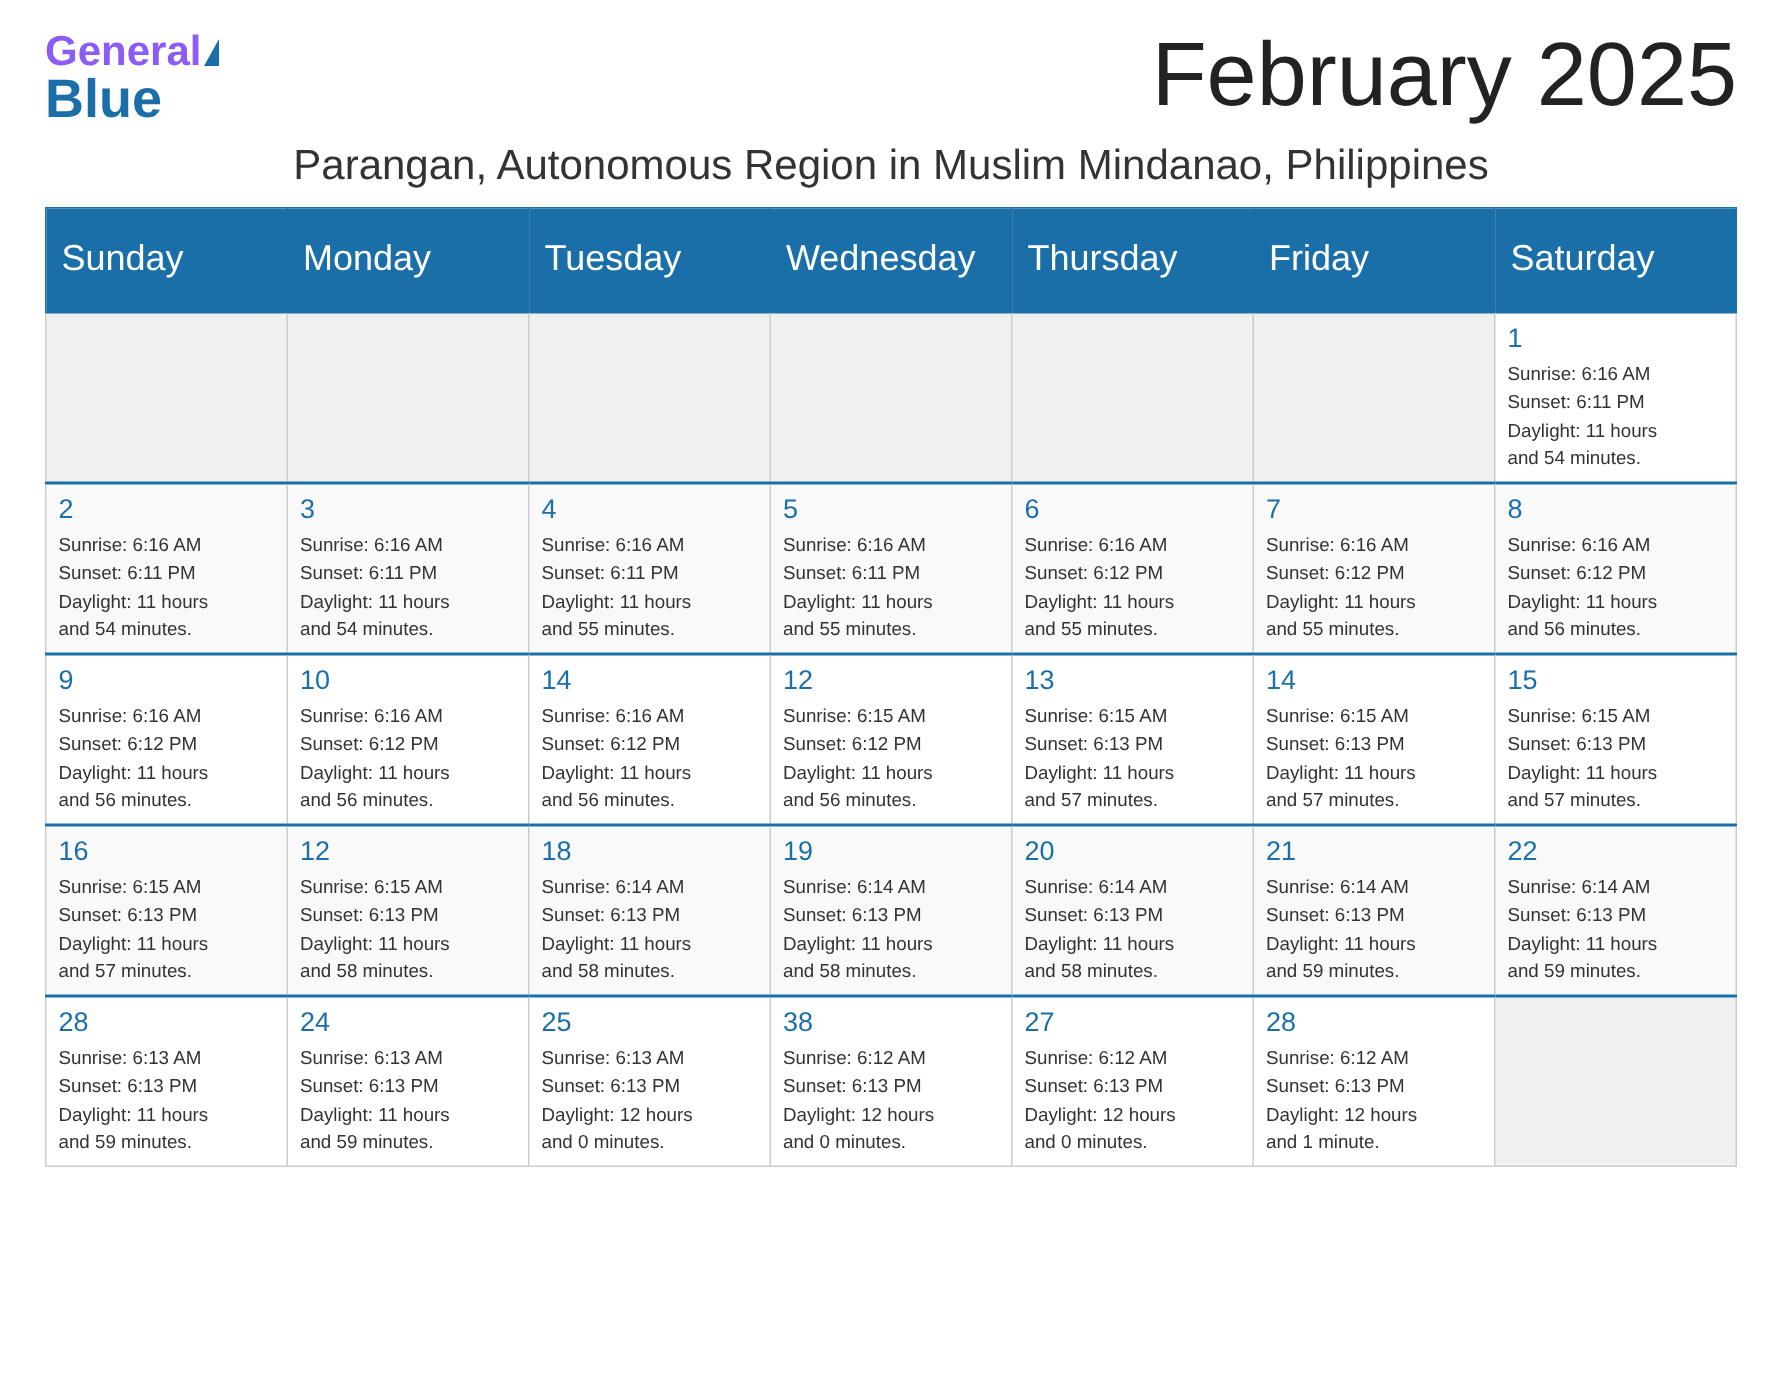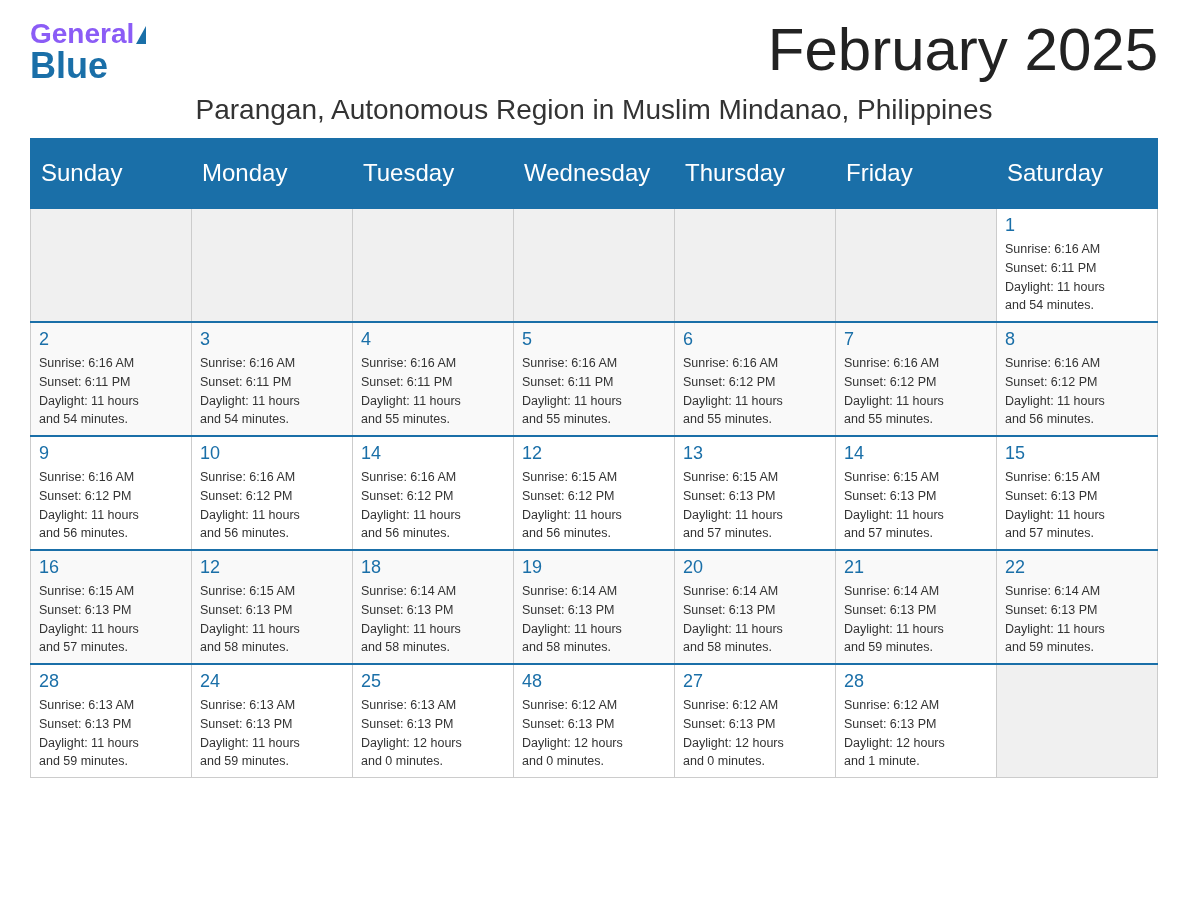--- a/index.html
+++ b/index.html
@@ -317,21 +317,21 @@
 and 59 minutes.</div>
         </td>
         <td>
           <span class="day-number">25</span>
           <div class="day-info" style="white-space: pre-line;">Sunrise: 6:13 AM
 Sunset: 6:13 PM
 Daylight: 12 hours
 and 0 minutes.</div>
         </td>
         <td>
-          <span class="day-number">48</span>
+          <span class="day-number">38</span>
           <div class="day-info" style="white-space: pre-line;">Sunrise: 6:12 AM
 Sunset: 6:13 PM
 Daylight: 12 hours
 and 0 minutes.</div>
         </td>
         <td>
           <span class="day-number">27</span>
           <div class="day-info" style="white-space: pre-line;">Sunrise: 6:12 AM
 Sunset: 6:13 PM
 Daylight: 12 hours

